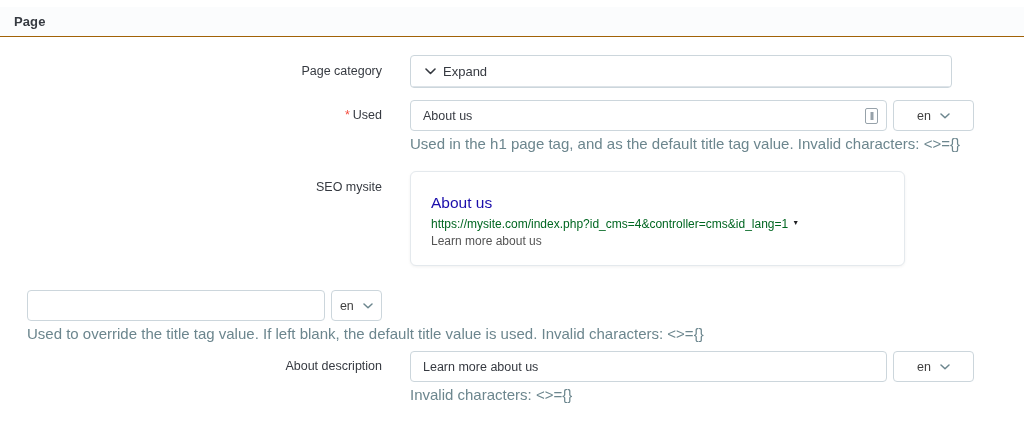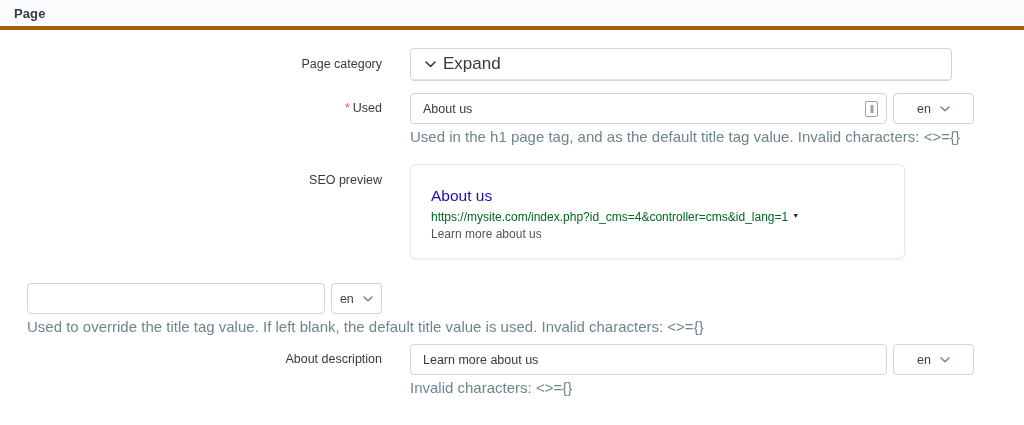--- a/index.html
+++ b/index.html
@@ -1,41 +1,41 @@
 <!DOCTYPE html>
 <html><head>
 <meta charset="utf-8">
 <style>
   * { margin:0; padding:0; box-sizing:border-box; }
   html,body { background:#fff; font-family:"Liberation Sans", sans-serif; }
   .panel { width:1024px; height:425px; background:#fff; overflow:hidden; }
 
   .panel-header {
-    height:30px; background:#fbfcfd; border-bottom:4px solid #a16207;
-    display:flex; align-items:center; padding:0 14px;
+    height:30px; background:#fbfcfd; border-bottom:1px solid #a16207;
+    display:flex; align-items:center; padding:0 14px;margin-top:7px;
   }
   .panel-header h2 { font-size:13px; font-weight:bold; color:#363a41; letter-spacing:.1px; }
 
   .panel-body { padding-top:18px;padding-left:27px; }
 
   .form-row { display:grid; grid-template-columns:355px 1fr; column-gap:28px; }
   .form-label {
     text-align:right; font-size:12.5px; color:#363a41; line-height:31px; white-space:nowrap;
   }
   .form-label.top { line-height:16px; padding-top:8px; }
   .req { color:#f54c3e; margin-right:3px; }
 
   
   .row-category { margin-bottom:12px; }
   .category-box {
     width:542px; border:1px solid #ccd6dc; border-radius:4px; background:#fff;
   }
   .category-expand {
     height:30px; display:flex; align-items:center; gap:7px; padding:0 14px;
-    font-size:17px; color:#363a41; cursor:pointer;
+    font-size:13px; color:#363a41; cursor:pointer;
   }
   .category-divider { height:1px; background:#dde3e8; margin:0 1px; }
   .category-option {
     display:flex; align-items:center; gap:9px; padding:10px 14px 12px 26px;
     font-size:12.5px; color:#363a41; cursor:pointer;
   }
   .radio {
     width:16px; height:16px; border-radius:50%; border:2px solid #25b9d7;
     background:#fff; position:relative; flex:0 0 auto;
   }
@@ -129,21 +129,21 @@
                   <polyline points="1,1 5,4.7 9,1" fill="none" stroke="#6c868e" stroke-width="1.5" stroke-linecap="round" stroke-linejoin="round"></polyline>
                 </svg>
             </span>
           </button>
         </div>
         <div class="help-text">Used in the h1 page tag, and as the default title tag value. Invalid characters: &lt;&gt;={}</div>
       </div>
     </div>
 
     <div class="form-row row-seo">
-      <div class="form-label top">SEO preview</div>
+      <div class="form-label top">SEO mysite</div>
       <div>
         <div class="seo-box">
           <div class="seo-title">About us</div>
           <div class="seo-url">
             <span>https://mysite.com/index.php?id_cms=4&amp;controller=cms&amp;id_lang=1</span><span class="seo-caret">▼</span>
           </div>
           <div class="seo-desc">Learn more about us</div>
         </div>
       </div>
     </div>

